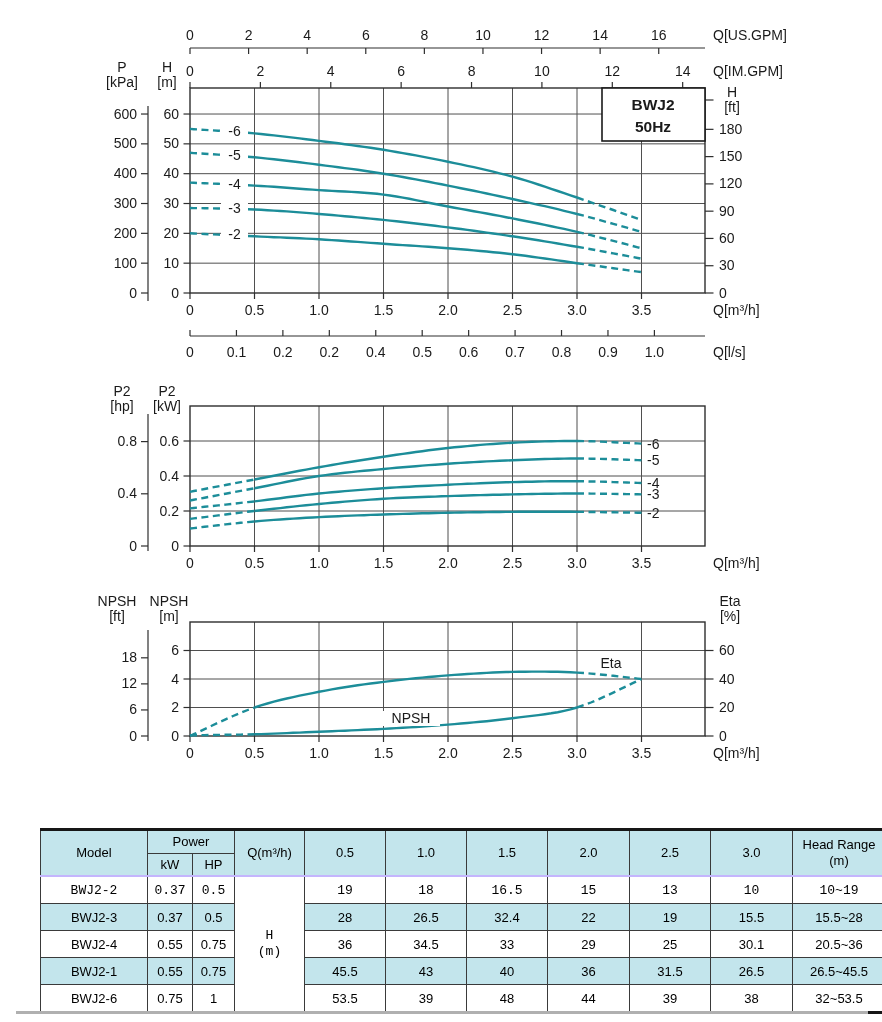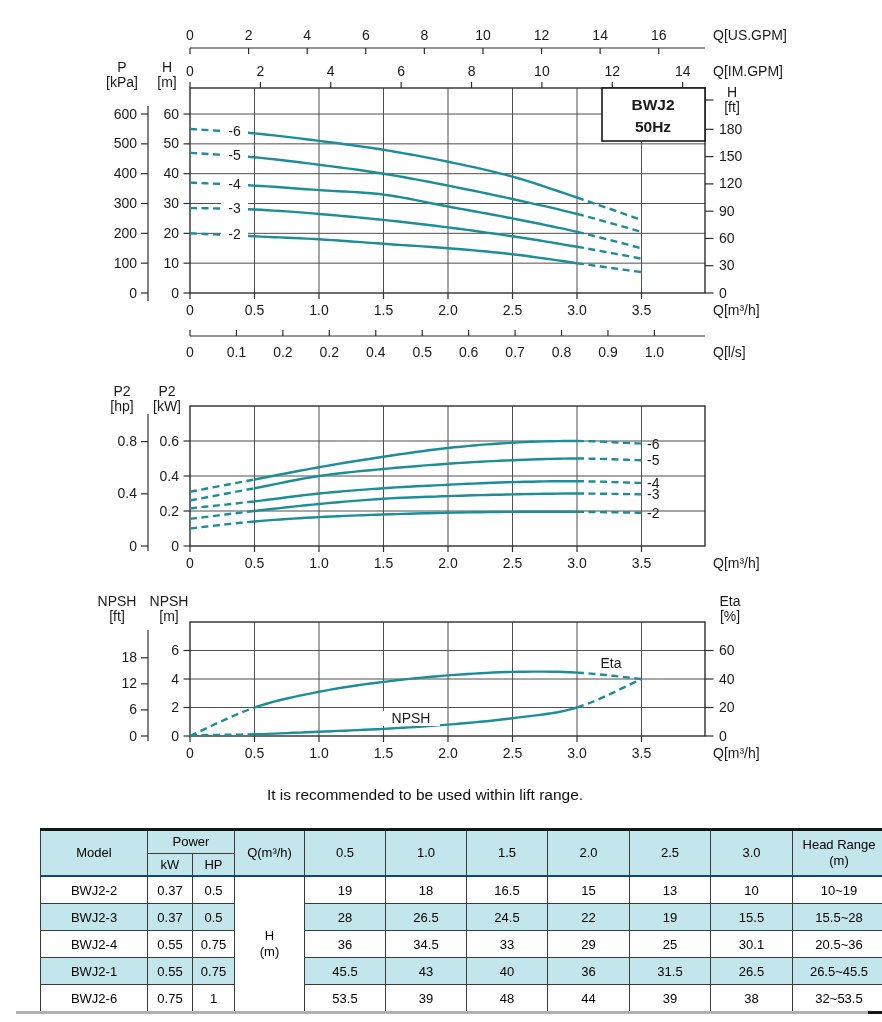--- a/index.html
+++ b/index.html
@@ -11,21 +11,21 @@
   table.spec{position:absolute;left:40px;top:828px;width:845px;border-collapse:collapse;table-layout:fixed;
     font-size:13px;color:#000000;text-align:center;
     border-top:3px solid #161616;border-bottom:3px solid #161616;
     border-left:1px solid #3a3a3a;border-right:1px solid #3a3a3a;}
   table.spec th,table.spec td{border:1px solid #3a3a3a;padding:0;font-weight:normal;overflow:hidden;}
   table.spec thead th{background:#c3e5ec;height:21px;line-height:1.2;}
   table.spec thead tr:first-child th{height:22px;}
   table.spec tbody td{height:26px;background:#fff;}
   table.spec tbody tr.tint td{background:#c3e5ec;}
   table.spec tbody td.h-cell{background:#fff;line-height:1.25;}
-  table.spec tbody tr:first-child td{border-top:2px solid #0c4a6e;}
+  table.spec tbody tr:first-child td{border-top:2px solid #c4b5fd;font-family:Liberation Mono, monospace;}
   .bottom-rule{position:absolute;left:16px;top:1011px;width:852px;height:3px;background:#b0b0b0;}
 </style>
 </head>
 <body>
 
 <div class="page">
   <svg id="charts" width="882" height="812" viewBox="0 0 882 812">
       <g>
         <line x1="254.5" y1="88" x2="254.5" y2="293" stroke="#4f4f4f" stroke-width="1"></line>
         <line x1="319" y1="88" x2="319" y2="293" stroke="#4f4f4f" stroke-width="1"></line>
@@ -333,21 +333,20 @@
         <path d="M190.0,735.3L193.8,735.2L198.8,735.2L204.6,735.1L211.2,735.0L218.2,734.9L225.6,734.8L233.1,734.7L240.6,734.6L247.8,734.5L254.5,734.3" fill="none" stroke="#1c8d99" stroke-width="2.4" stroke-dasharray="7 4.5"></path>
         <path d="M254.5,734.3L260.9,734.1L267.4,733.9L273.9,733.6L280.3,733.4L286.8,733.1L293.2,732.8L299.6,732.6L306.1,732.3L312.6,732.0L319.0,731.7L325.5,731.5L331.9,731.2L338.4,730.9L344.8,730.7L351.3,730.4L357.7,730.1L364.1,729.8L370.6,729.5L377.0,729.2L383.5,728.9L390.0,728.5L396.4,728.1L402.9,727.8L409.3,727.4L415.8,727.0L422.2,726.5L428.6,726.1L435.1,725.6L441.5,725.1L448.0,724.6L454.4,724.1L460.9,723.5L467.3,723.0L473.8,722.4L480.3,721.8L486.7,721.2L493.1,720.5L499.6,719.8L506.1,719.0L512.5,718.2L519.0,717.4L525.4,716.6L531.9,715.9L538.3,715.1L544.8,714.2L551.2,713.3L557.7,712.2L564.1,710.8L570.5,709.3L577.0,707.5" fill="none" stroke="#1c8d99" stroke-width="2.4"></path>
         <path d="M577.0,707.5L583.7,705.2L590.9,702.5L598.4,699.4L605.9,696.0L613.3,692.6L620.3,689.2L626.9,686.0L632.7,683.2L637.7,680.8L641.5,679.0" fill="none" stroke="#1c8d99" stroke-width="2.4" stroke-dasharray="7 4.5"></path>
         <rect x="593" y="656" width="36" height="15" fill="#fff"></rect>
         <text x="611" y="668" text-anchor="middle" font-size="14" font-weight="normal">Eta</text>
         <rect x="382" y="711" width="58" height="15" fill="#fff"></rect>
         <text x="411" y="723" text-anchor="middle" font-size="14" font-weight="normal">NPSH</text>
       </g>
     </svg>
 
-  <div class="note">It is recommended to be used within lift range.</div>
 
   <table class="spec">
     <colgroup>
       <col style="width:107px">
         <col style="width:45px">
         <col style="width:42px">
         <col style="width:70px">
       <col style="width:81px">
         <col style="width:81px">
         <col style="width:81px">
@@ -390,21 +389,21 @@
           <td>13</td>
           <td>10</td>
           <td>10~19</td>
         </tr>
         <tr class="tint">
           <td>BWJ2-3</td>
           <td>0.37</td>
           <td>0.5</td>
           <td>28</td>
           <td>26.5</td>
-          <td>24.5</td>
+          <td>32.4</td>
           <td>22</td>
           <td>19</td>
           <td>15.5</td>
           <td>15.5~28</td>
         </tr>
         <tr>
           <td>BWJ2-4</td>
           <td>0.55</td>
           <td>0.75</td>
           <td>36</td>

